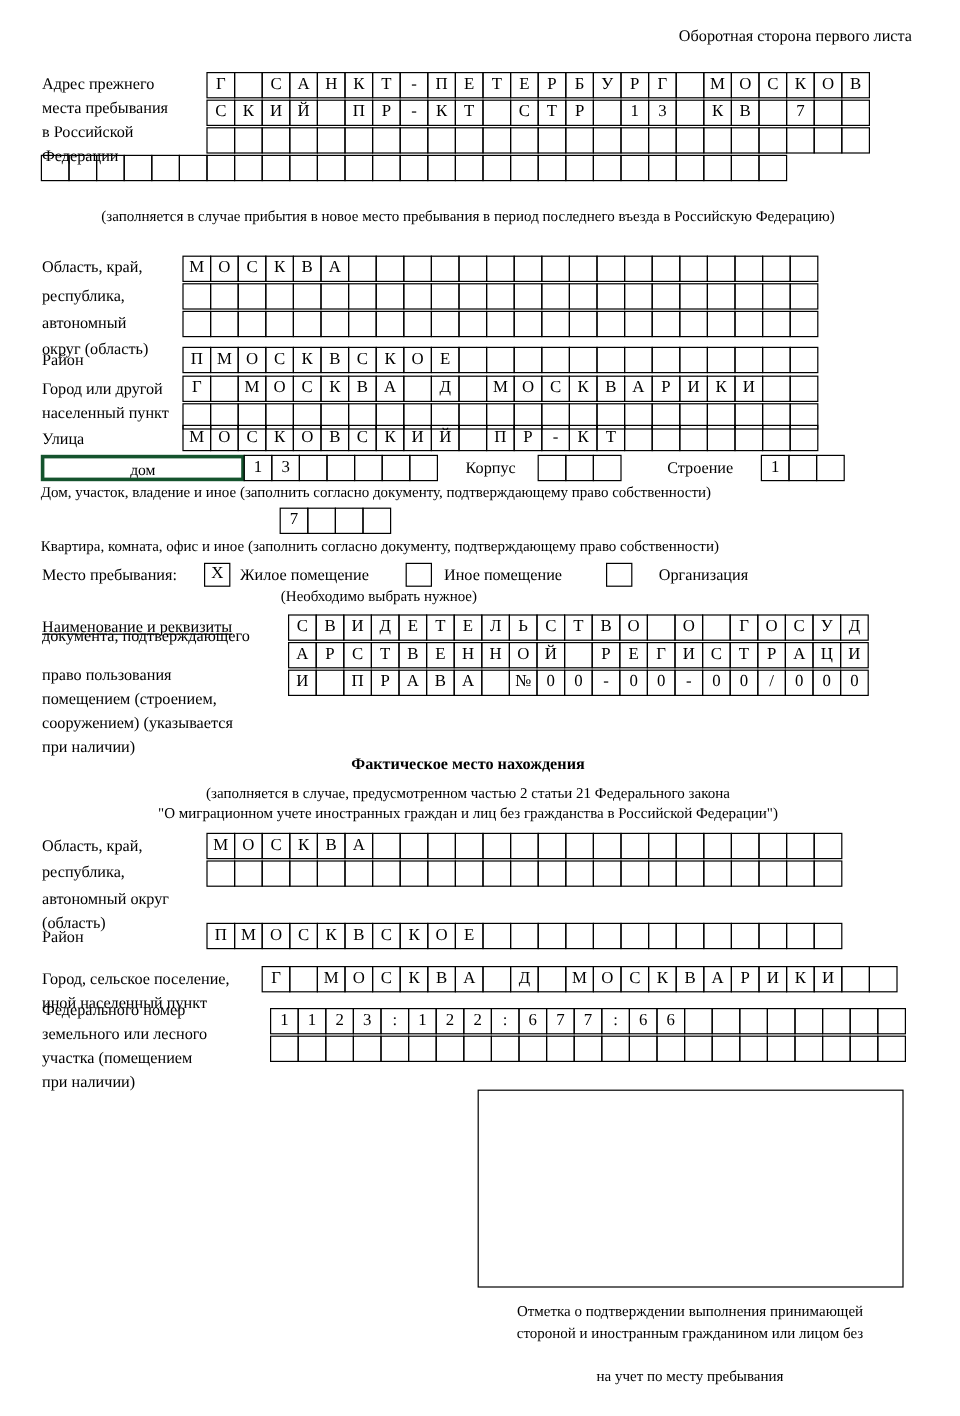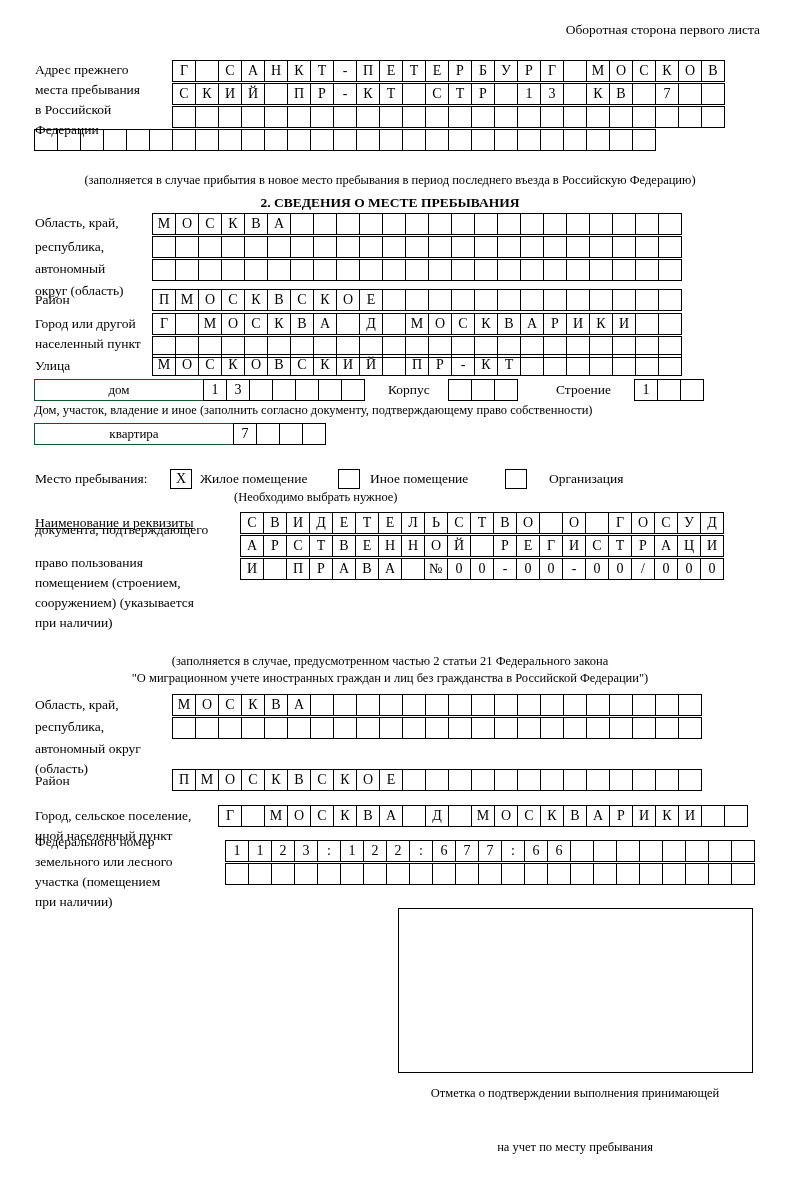--- a/index.html
+++ b/index.html
@@ -24,21 +24,21 @@
     width:24px;height:22px;
     border:1px solid #000;
     margin-right:-1px;
     box-sizing:border-box;
     font-size:14px;
     line-height:20px;
     text-align:center;
     font-family:"Liberation Serif", serif;
   }
   .wide{
-    border:1px solid #14532d;
+    border:3px solid #14532d;
     box-sizing:border-box;
     height:22px;
     font-size:13px;
     line-height:20px;
     text-align:center;
   }
   .txtline{position:absolute;font-size:13.5px;}
   .note{font-size:12.5px;}
   .bigbox{
     position:absolute;border:1px solid #000;box-sizing:border-box;
@@ -165,21 +165,20 @@
       <div class="cell"></div>
       <div class="cell"></div>
       <div class="cell"></div>
       <div class="cell"></div>
       <div class="cell"></div>
       <div class="cell"></div>
     </div>
 
   <div class="note" style="position:absolute;left:0;top:173px;width:780px;text-align:center;">(заполняется в случае прибытия в новое место пребывания в период последнего въезда в Российскую Федерацию)</div>
 
-  <div class="section-title" style="position:absolute;left:0;top:195px;width:780px;">2. СВЕДЕНИЯ О МЕСТЕ ПРЕБЫВАНИЯ</div>
 
   <div class="txtline" style="left:35px;top:215px;">Область, край,</div>
   <div class="txtline" style="left:35px;top:239px;">республика,</div>
   <div class="txtline" style="left:35px;top:261px;">автономный</div>
   <div class="txtline" style="left:35px;top:283px;">округ (область)</div>
 
   <div class="row" id="s2-reg1" style="left:152px;top:213px;">
       <div class="cell">М</div>
       <div class="cell">О</div>
       <div class="cell">С</div>
@@ -380,27 +379,27 @@
     </div>
   <div class="txtline" style="left:556px;top:382px;font-family:Liberation Serif, serif;">Строение</div>
   <div class="row" id="s2-stroenie" style="left:634px;top:379px;">
       <div class="cell">1</div>
       <div class="cell"></div>
       <div class="cell"></div>
     </div>
 
   <div class="note" style="position:absolute;left:34px;top:403px;">Дом, участок, владение и иное (заполнить согласно документу, подтверждающему право собственности)</div>
 
-  <div class="wide" style="position:absolute;left:34px;top:423px;width:200px;">квартира</div>
   <div class="row" id="s2-flat" style="left:233px;top:423px;">
       <div class="cell">7</div>
       <div class="cell"></div>
       <div class="cell"></div>
       <div class="cell"></div>
     </div>
+  <div class="note" style="position:absolute;left:34px;top:448px;">Квартира, комната, офис и иное (заполнить согласно документу, подтверждающему право собственности)</div>
 
   <div class="txtline" style="left:35px;top:471px;text-align:center;">Место пребывания:</div>
   <div class="sq" style="position:absolute;left:170px;top:469px;">Х</div>
   <div class="txtline" style="left:200px;top:471px;">Жилое помещение</div>
   <div class="sq" style="position:absolute;left:338px;top:469px;"></div>
   <div class="txtline" style="left:370px;top:471px;">Иное помещение</div>
   <div class="sq" style="position:absolute;left:505px;top:469px;"></div>
   <div class="txtline" style="left:549px;top:471px;">Организация</div>
   <div class="note" style="position:absolute;left:234px;top:490px;">(Необходимо выбрать нужное)</div>
 
@@ -474,20 +473,21 @@
       <div class="cell">0</div>
       <div class="cell">-</div>
       <div class="cell">0</div>
       <div class="cell">0</div>
       <div class="cell">/</div>
       <div class="cell">0</div>
       <div class="cell">0</div>
       <div class="cell">0</div>
     </div>
 
+  <div class="section-title" style="position:absolute;left:0;top:629px;width:780px;">Фактическое место нахождения</div>
   <div class="note" style="position:absolute;left:0;top:654px;width:780px;text-align:center;">(заполняется в случае, предусмотренном частью 2 статьи 21 Федерального закона</div>
   <div class="note" style="position:absolute;left:0;top:671px;width:780px;text-align:center;">"О миграционном учете иностранных граждан и лиц без гражданства в Российской Федерации")</div>
 
   <div class="txtline" style="left:35px;top:697px;">Область, край,</div>
   <div class="txtline" style="left:35px;top:719px;">республика,</div>
   <div class="txtline" style="left:35px;top:741px;">автономный округ</div>
   <div class="txtline" style="left:35px;top:761px;">(область)</div>
 
   <div class="row" id="al-reg1" style="left:172px;top:694px;">
       <div class="cell">М</div>
@@ -646,15 +646,16 @@
       <div class="cell"></div>
       <div class="cell"></div>
       <div class="cell"></div>
       <div class="cell"></div>
       <div class="cell"></div>
       <div class="cell"></div>
     </div>
 
   <div class="bigbox" style="left:398px;top:908px;width:355px;height:165px;"></div>
   <div class="note" style="position:absolute;left:390px;top:1086px;width:370px;text-align:center;">Отметка о подтверждении выполнения принимающей</div>
+  <div class="note" style="position:absolute;left:390px;top:1104px;width:370px;text-align:center;">стороной и иностранным гражданином или лицом без</div>
   <div class="note" style="position:absolute;left:390px;top:1140px;width:370px;text-align:center;">на учет по месту пребывания</div>
 
 </div>
 
 </body></html>

